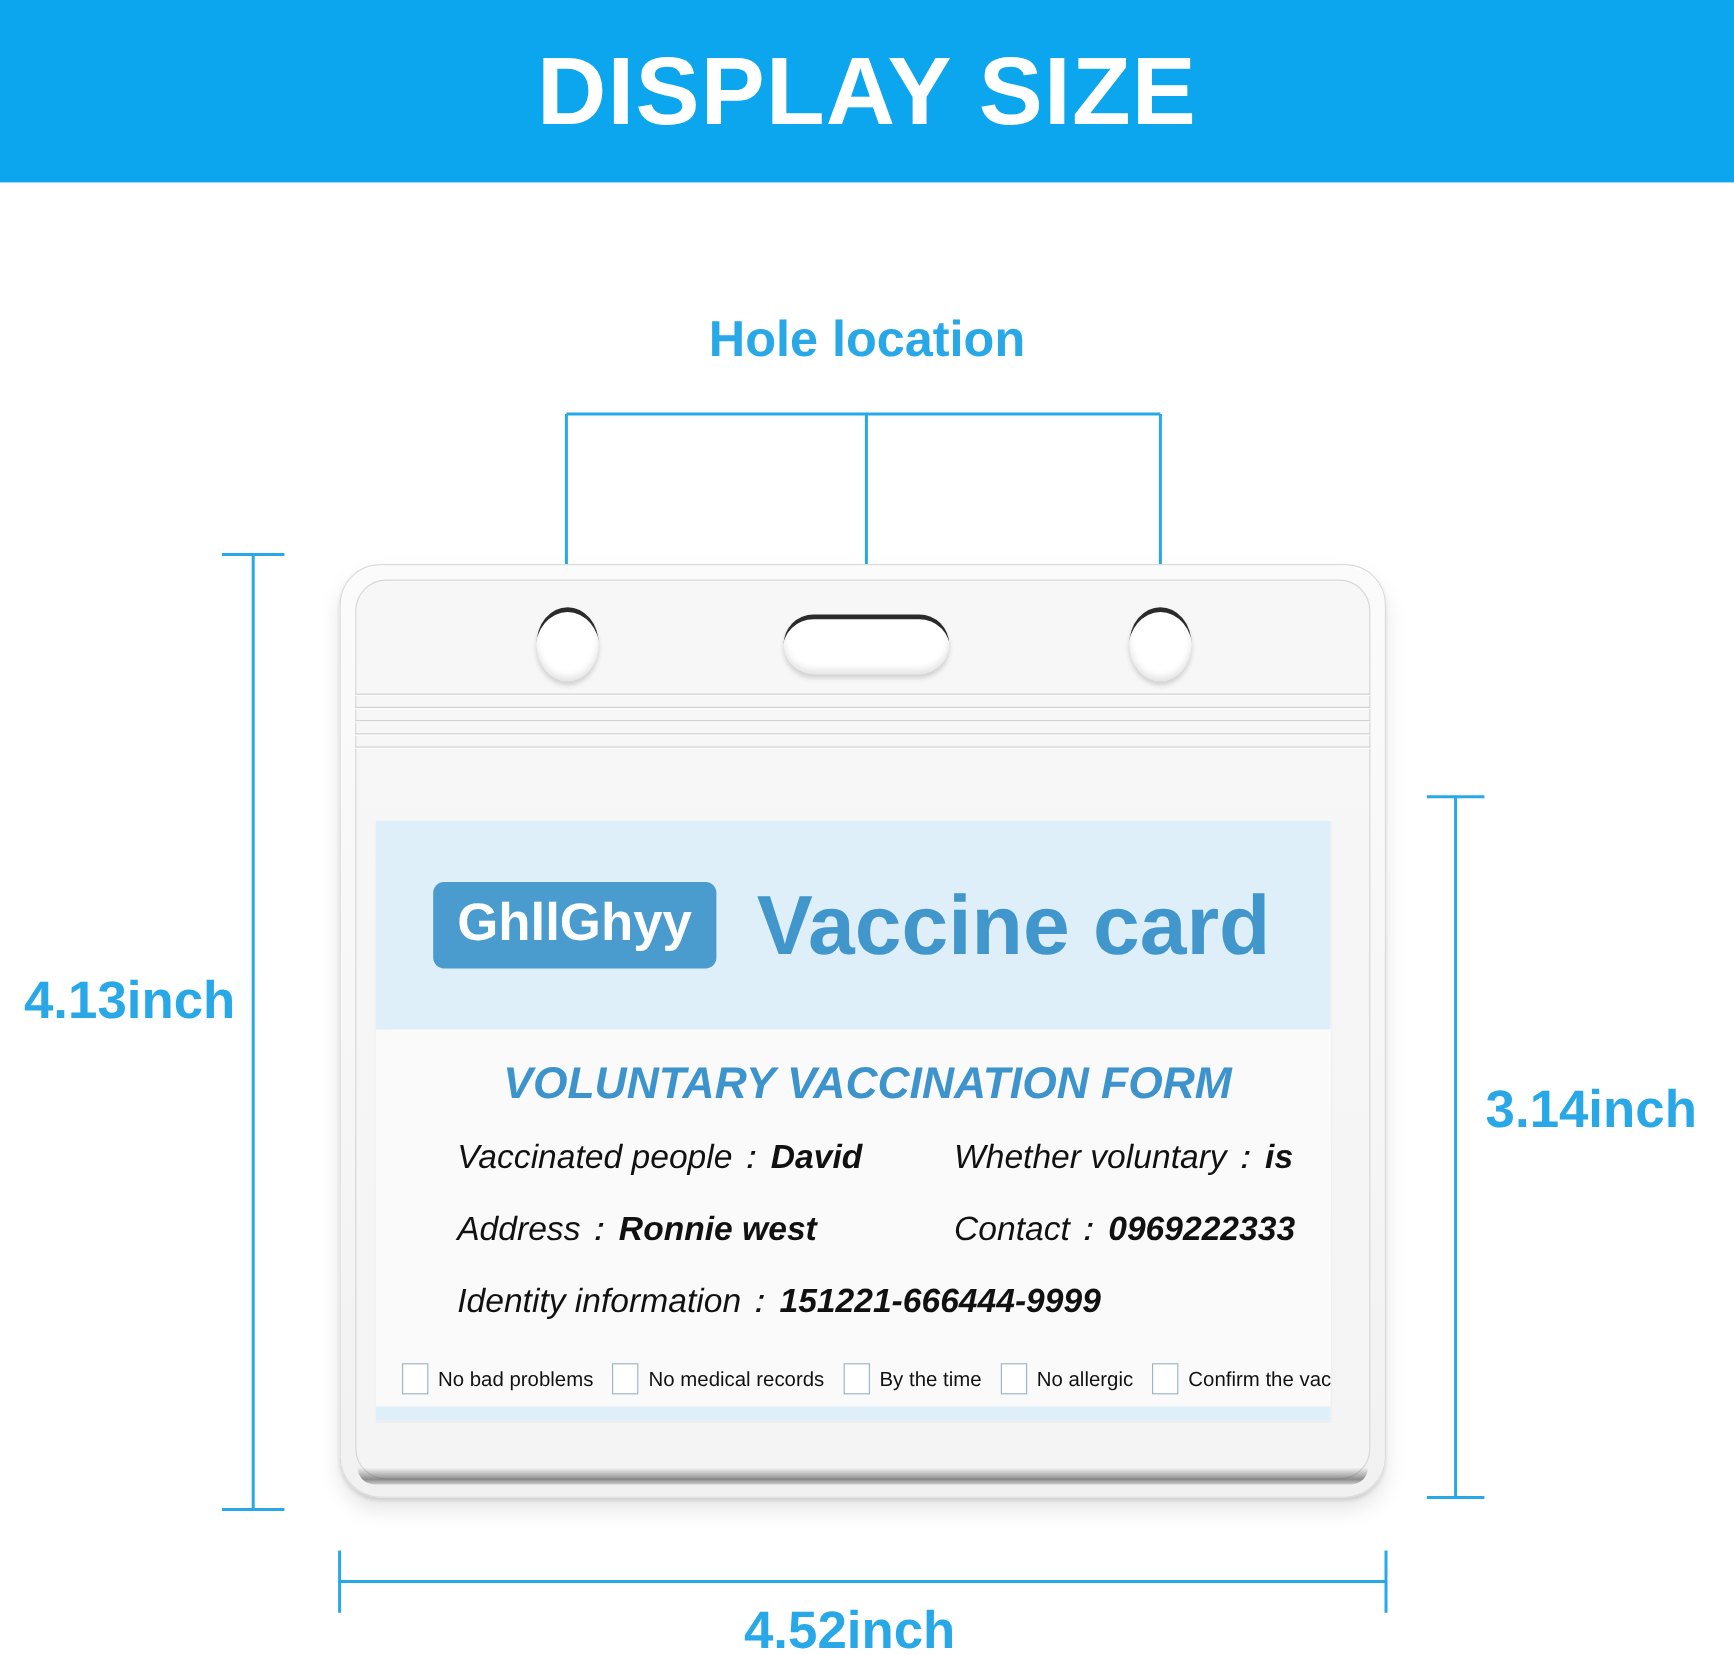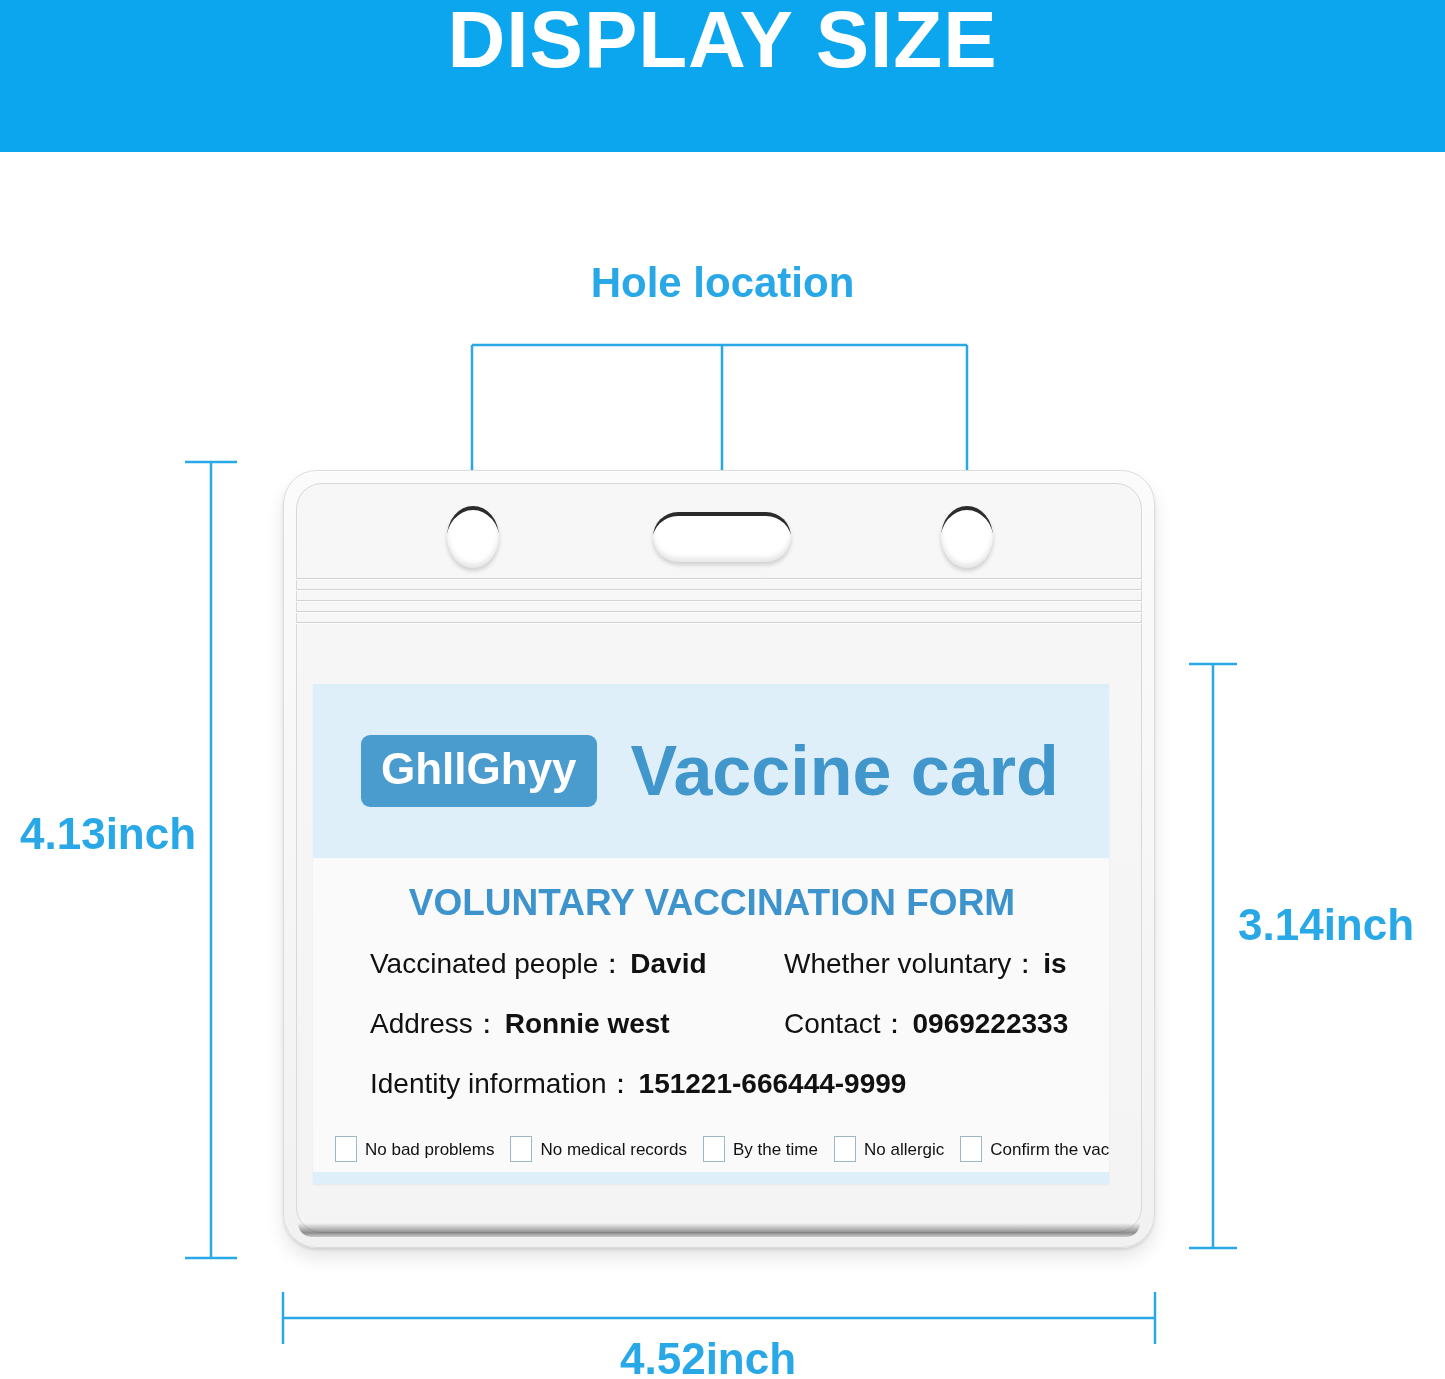--- a/index.html
+++ b/index.html
@@ -17,21 +17,21 @@
   }
 
   
   #header-banner {
     position: absolute;
     left: 0; top: 0;
     width: 1445px;
     height: 152px;
     background: #0CA6EE;
     display: flex;
-    align-items: flex-start;
+    align-items: center;
     justify-content: center;
   }
   #header-title {
     color: #ffffff;
     font-size: 80px;
     font-weight: bold;
     letter-spacing: 1px;
     line-height: 1;
     white-space: nowrap;
   }
@@ -176,27 +176,28 @@
   #card-title {
     color: #4196CC;
     font-size: 70px;
     font-weight: bold;
     margin-left: 34px;
     line-height: 1;
     white-space: nowrap;
   }
   #card-body {
     position: absolute;
-    left: 1px;
+    left: 12px;
     top: 174px;
     width: 796px;
     height: 292px;
     background: #fafafa;
     padding: 0 30px;
     box-sizing: border-box;
+    font-style: italic;
   }
   #form-heading {
     color: #3D93CC;
     font-size: 37px;
     font-weight: bold;
     text-align: center;
     margin-top: 26px;
     line-height: 1;
     white-space: nowrap;
   }

